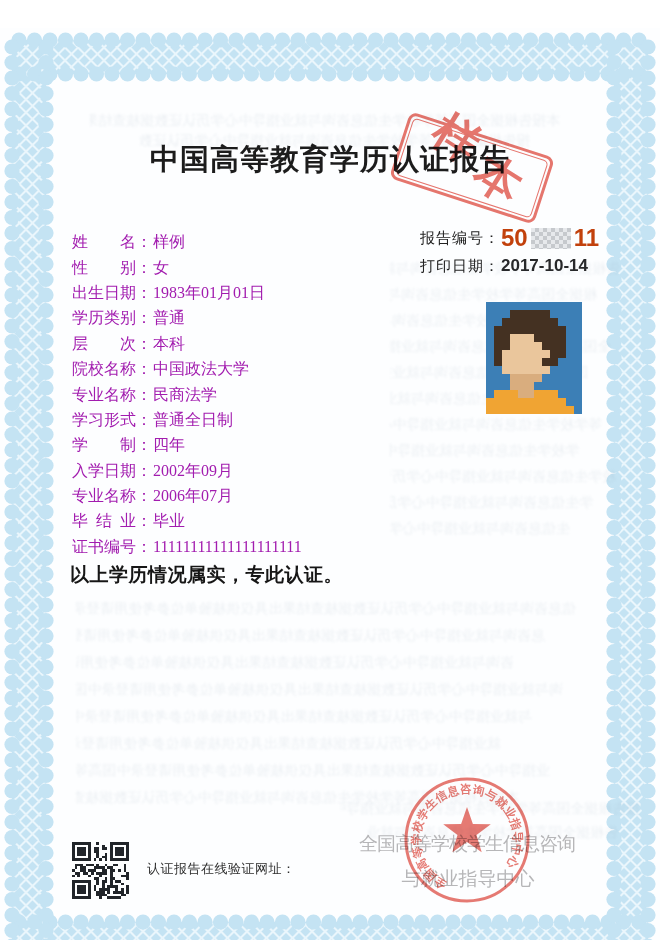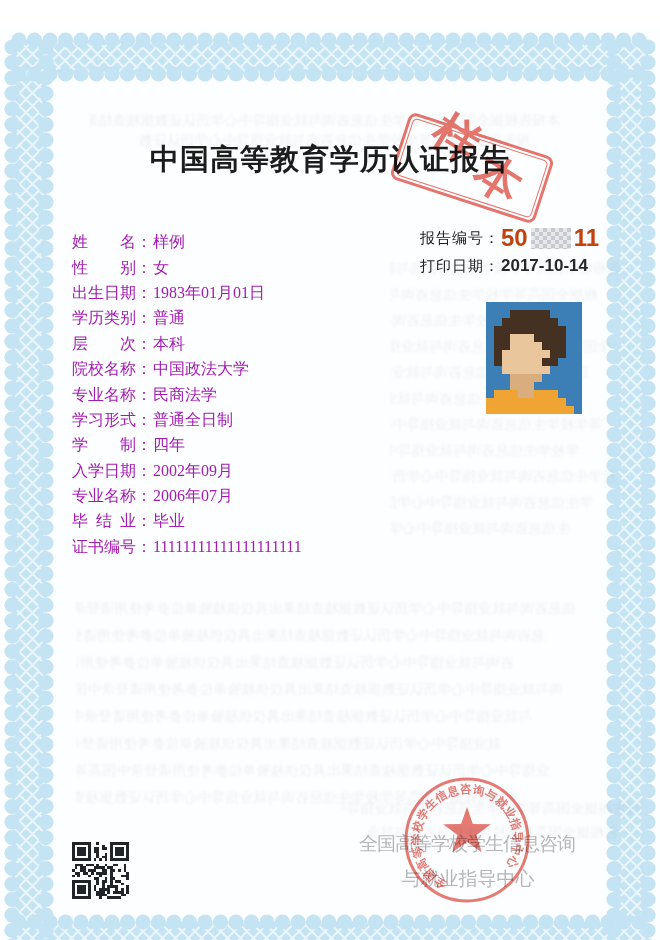--- a/index.html
+++ b/index.html
@@ -590,20 +590,21 @@
         <span class="fcolon">：</span>
         <span class="fvalue">毕业</span>
       </div>
     <div class="frow">
         <span class="flabel">证书编号</span>
         <span class="fcolon">：</span>
         <span class="fvalue">11111111111111111111</span>
       </div>
   </div>
 
+  <div class="attestation">以上学历情况属实，专此认证。</div>
 
   <div class="photo" id="photo">
       <div class="prow"><span class="pcell" style="background: rgb(60, 127, 182);"></span><span class="pcell" style="background: rgb(60, 127, 182);"></span><span class="pcell" style="background: rgb(60, 127, 182);"></span><span class="pcell" style="background: rgb(60, 127, 182);"></span><span class="pcell" style="background: rgb(60, 127, 182);"></span><span class="pcell" style="background: rgb(60, 127, 182);"></span><span class="pcell" style="background: rgb(60, 127, 182);"></span><span class="pcell" style="background: rgb(60, 127, 182);"></span><span class="pcell" style="background: rgb(60, 127, 182);"></span><span class="pcell" style="background: rgb(60, 127, 182);"></span><span class="pcell" style="background: rgb(60, 127, 182);"></span><span class="pcell" style="background: rgb(60, 127, 182);"></span></div>
       <div class="prow"><span class="pcell" style="background: rgb(60, 127, 182);"></span><span class="pcell" style="background: rgb(60, 127, 182);"></span><span class="pcell" style="background: rgb(60, 127, 182);"></span><span class="pcell" style="background: rgb(68, 49, 34);"></span><span class="pcell" style="background: rgb(68, 49, 34);"></span><span class="pcell" style="background: rgb(68, 49, 34);"></span><span class="pcell" style="background: rgb(68, 49, 34);"></span><span class="pcell" style="background: rgb(68, 49, 34);"></span><span class="pcell" style="background: rgb(60, 127, 182);"></span><span class="pcell" style="background: rgb(60, 127, 182);"></span><span class="pcell" style="background: rgb(60, 127, 182);"></span><span class="pcell" style="background: rgb(60, 127, 182);"></span></div>
       <div class="prow"><span class="pcell" style="background: rgb(60, 127, 182);"></span><span class="pcell" style="background: rgb(60, 127, 182);"></span><span class="pcell" style="background: rgb(68, 49, 34);"></span><span class="pcell" style="background: rgb(68, 49, 34);"></span><span class="pcell" style="background: rgb(68, 49, 34);"></span><span class="pcell" style="background: rgb(68, 49, 34);"></span><span class="pcell" style="background: rgb(68, 49, 34);"></span><span class="pcell" style="background: rgb(68, 49, 34);"></span><span class="pcell" style="background: rgb(68, 49, 34);"></span><span class="pcell" style="background: rgb(60, 127, 182);"></span><span class="pcell" style="background: rgb(60, 127, 182);"></span><span class="pcell" style="background: rgb(60, 127, 182);"></span></div>
       <div class="prow"><span class="pcell" style="background: rgb(60, 127, 182);"></span><span class="pcell" style="background: rgb(68, 49, 34);"></span><span class="pcell" style="background: rgb(68, 49, 34);"></span><span class="pcell" style="background: rgb(68, 49, 34);"></span><span class="pcell" style="background: rgb(68, 49, 34);"></span><span class="pcell" style="background: rgb(68, 49, 34);"></span><span class="pcell" style="background: rgb(68, 49, 34);"></span><span class="pcell" style="background: rgb(68, 49, 34);"></span><span class="pcell" style="background: rgb(68, 49, 34);"></span><span class="pcell" style="background: rgb(68, 49, 34);"></span><span class="pcell" style="background: rgb(60, 127, 182);"></span><span class="pcell" style="background: rgb(60, 127, 182);"></span></div>
       <div class="prow"><span class="pcell" style="background: rgb(60, 127, 182);"></span><span class="pcell" style="background: rgb(68, 49, 34);"></span><span class="pcell" style="background: rgb(68, 49, 34);"></span><span class="pcell" style="background: rgb(234, 198, 156);"></span><span class="pcell" style="background: rgb(234, 198, 156);"></span><span class="pcell" style="background: rgb(234, 198, 156);"></span><span class="pcell" style="background: rgb(68, 49, 34);"></span><span class="pcell" style="background: rgb(68, 49, 34);"></span><span class="pcell" style="background: rgb(68, 49, 34);"></span><span class="pcell" style="background: rgb(68, 49, 34);"></span><span class="pcell" style="background: rgb(60, 127, 182);"></span><span class="pcell" style="background: rgb(60, 127, 182);"></span></div>
       <div class="prow"><span class="pcell" style="background: rgb(60, 127, 182);"></span><span class="pcell" style="background: rgb(68, 49, 34);"></span><span class="pcell" style="background: rgb(68, 49, 34);"></span><span class="pcell" style="background: rgb(234, 198, 156);"></span><span class="pcell" style="background: rgb(234, 198, 156);"></span><span class="pcell" style="background: rgb(234, 198, 156);"></span><span class="pcell" style="background: rgb(234, 198, 156);"></span><span class="pcell" style="background: rgb(68, 49, 34);"></span><span class="pcell" style="background: rgb(68, 49, 34);"></span><span class="pcell" style="background: rgb(68, 49, 34);"></span><span class="pcell" style="background: rgb(60, 127, 182);"></span><span class="pcell" style="background: rgb(60, 127, 182);"></span></div>
       <div class="prow"><span class="pcell" style="background: rgb(60, 127, 182);"></span><span class="pcell" style="background: rgb(68, 49, 34);"></span><span class="pcell" style="background: rgb(234, 198, 156);"></span><span class="pcell" style="background: rgb(234, 198, 156);"></span><span class="pcell" style="background: rgb(234, 198, 156);"></span><span class="pcell" style="background: rgb(234, 198, 156);"></span><span class="pcell" style="background: rgb(234, 198, 156);"></span><span class="pcell" style="background: rgb(234, 198, 156);"></span><span class="pcell" style="background: rgb(68, 49, 34);"></span><span class="pcell" style="background: rgb(68, 49, 34);"></span><span class="pcell" style="background: rgb(60, 127, 182);"></span><span class="pcell" style="background: rgb(60, 127, 182);"></span></div>
       <div class="prow"><span class="pcell" style="background: rgb(60, 127, 182);"></span><span class="pcell" style="background: rgb(68, 49, 34);"></span><span class="pcell" style="background: rgb(234, 198, 156);"></span><span class="pcell" style="background: rgb(234, 198, 156);"></span><span class="pcell" style="background: rgb(234, 198, 156);"></span><span class="pcell" style="background: rgb(234, 198, 156);"></span><span class="pcell" style="background: rgb(234, 198, 156);"></span><span class="pcell" style="background: rgb(68, 49, 34);"></span><span class="pcell" style="background: rgb(68, 49, 34);"></span><span class="pcell" style="background: rgb(60, 127, 182);"></span><span class="pcell" style="background: rgb(60, 127, 182);"></span><span class="pcell" style="background: rgb(60, 127, 182);"></span></div>
@@ -829,20 +830,21 @@
       <rect x="4" y="20" width="1" height="1"></rect>
       <rect x="5" y="20" width="1" height="1"></rect>
       <rect x="6" y="20" width="1" height="1"></rect>
       <rect x="10" y="20" width="1" height="1"></rect>
       <rect x="13" y="20" width="1" height="1"></rect>
       <rect x="14" y="20" width="1" height="1"></rect>
       <rect x="15" y="20" width="1" height="1"></rect>
       <rect x="16" y="20" width="1" height="1"></rect>
       <rect x="17" y="20" width="1" height="1"></rect>
     </svg>
+  <div class="verify-cn">认证报告在线验证网址：</div>
 
   <div class="gray-org">
     <div class="gline1">全国高等学校学生信息咨询</div>
     <div class="gline2">与就业指导中心</div>
   </div>
 
   <svg class="seal" viewBox="0 0 132 132">
     <circle class="seal-ring" cx="66" cy="66" r="61"></circle>
     <path id="sealArc" d="M46.14,108.6 A47,47 0 1,1 85.86,108.6" fill="none"></path>
     <text class="seal-text"><textPath href="#sealArc">全国高等学校学生信息咨询与就业指导中心</textPath></text>

